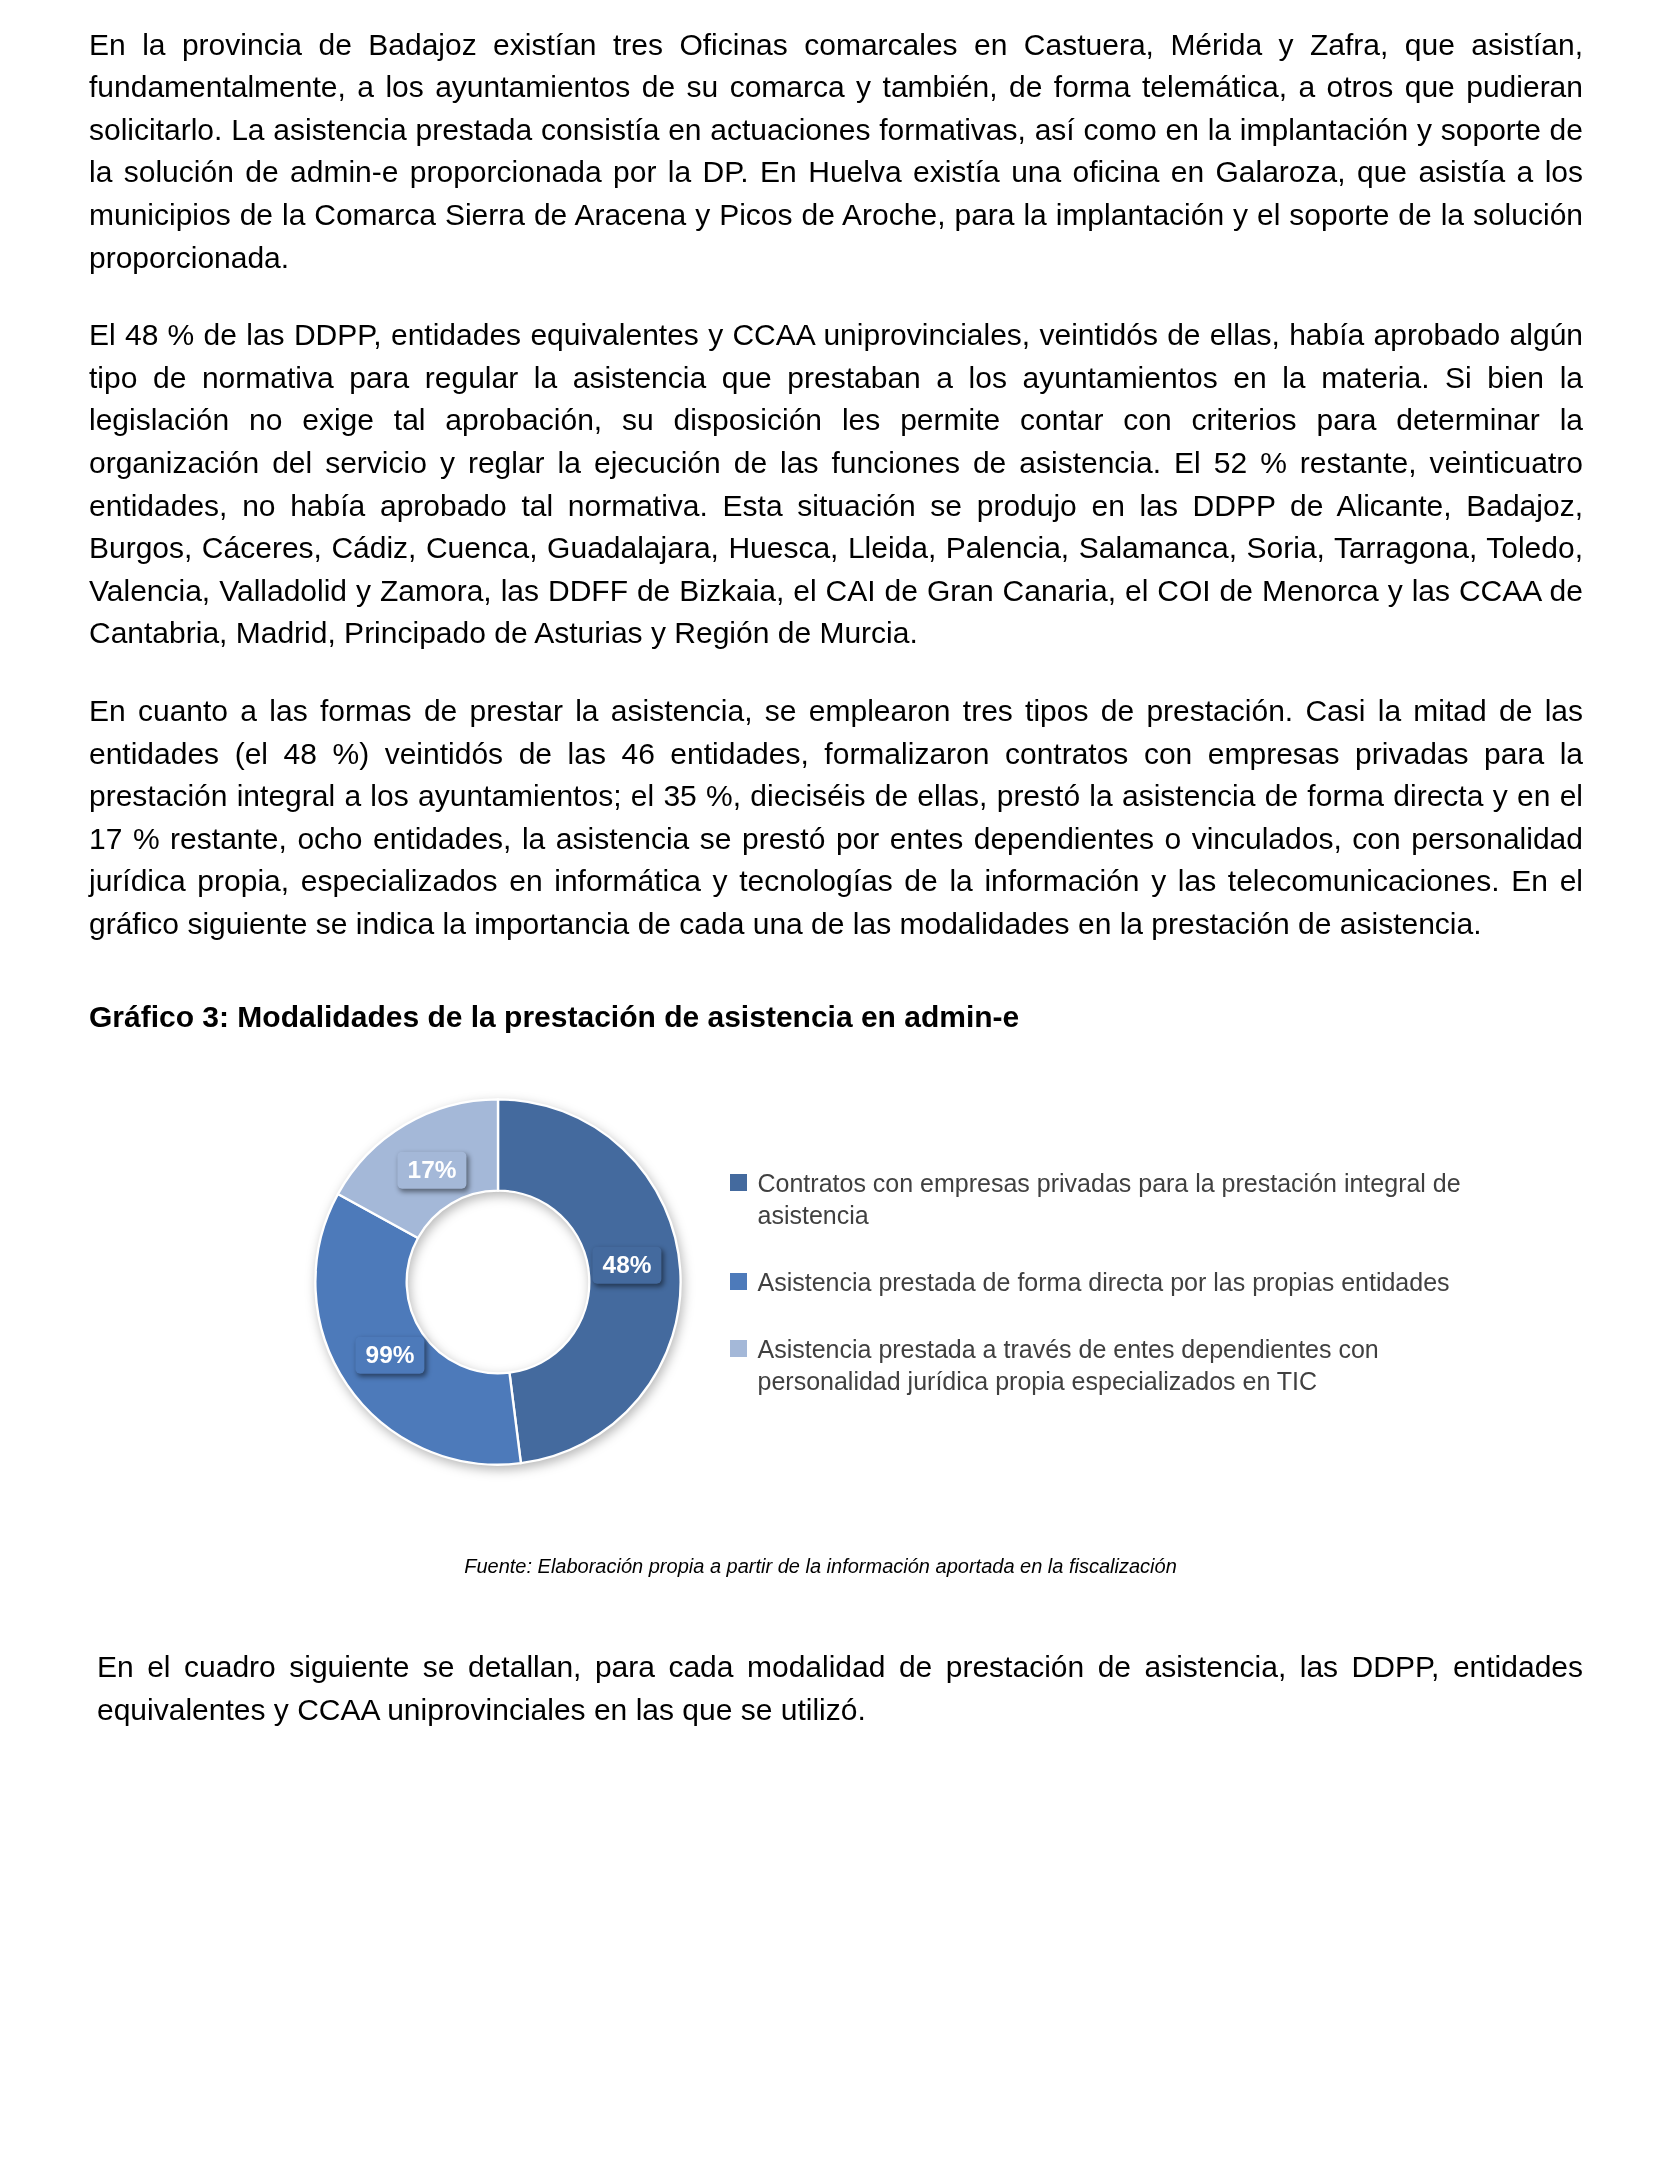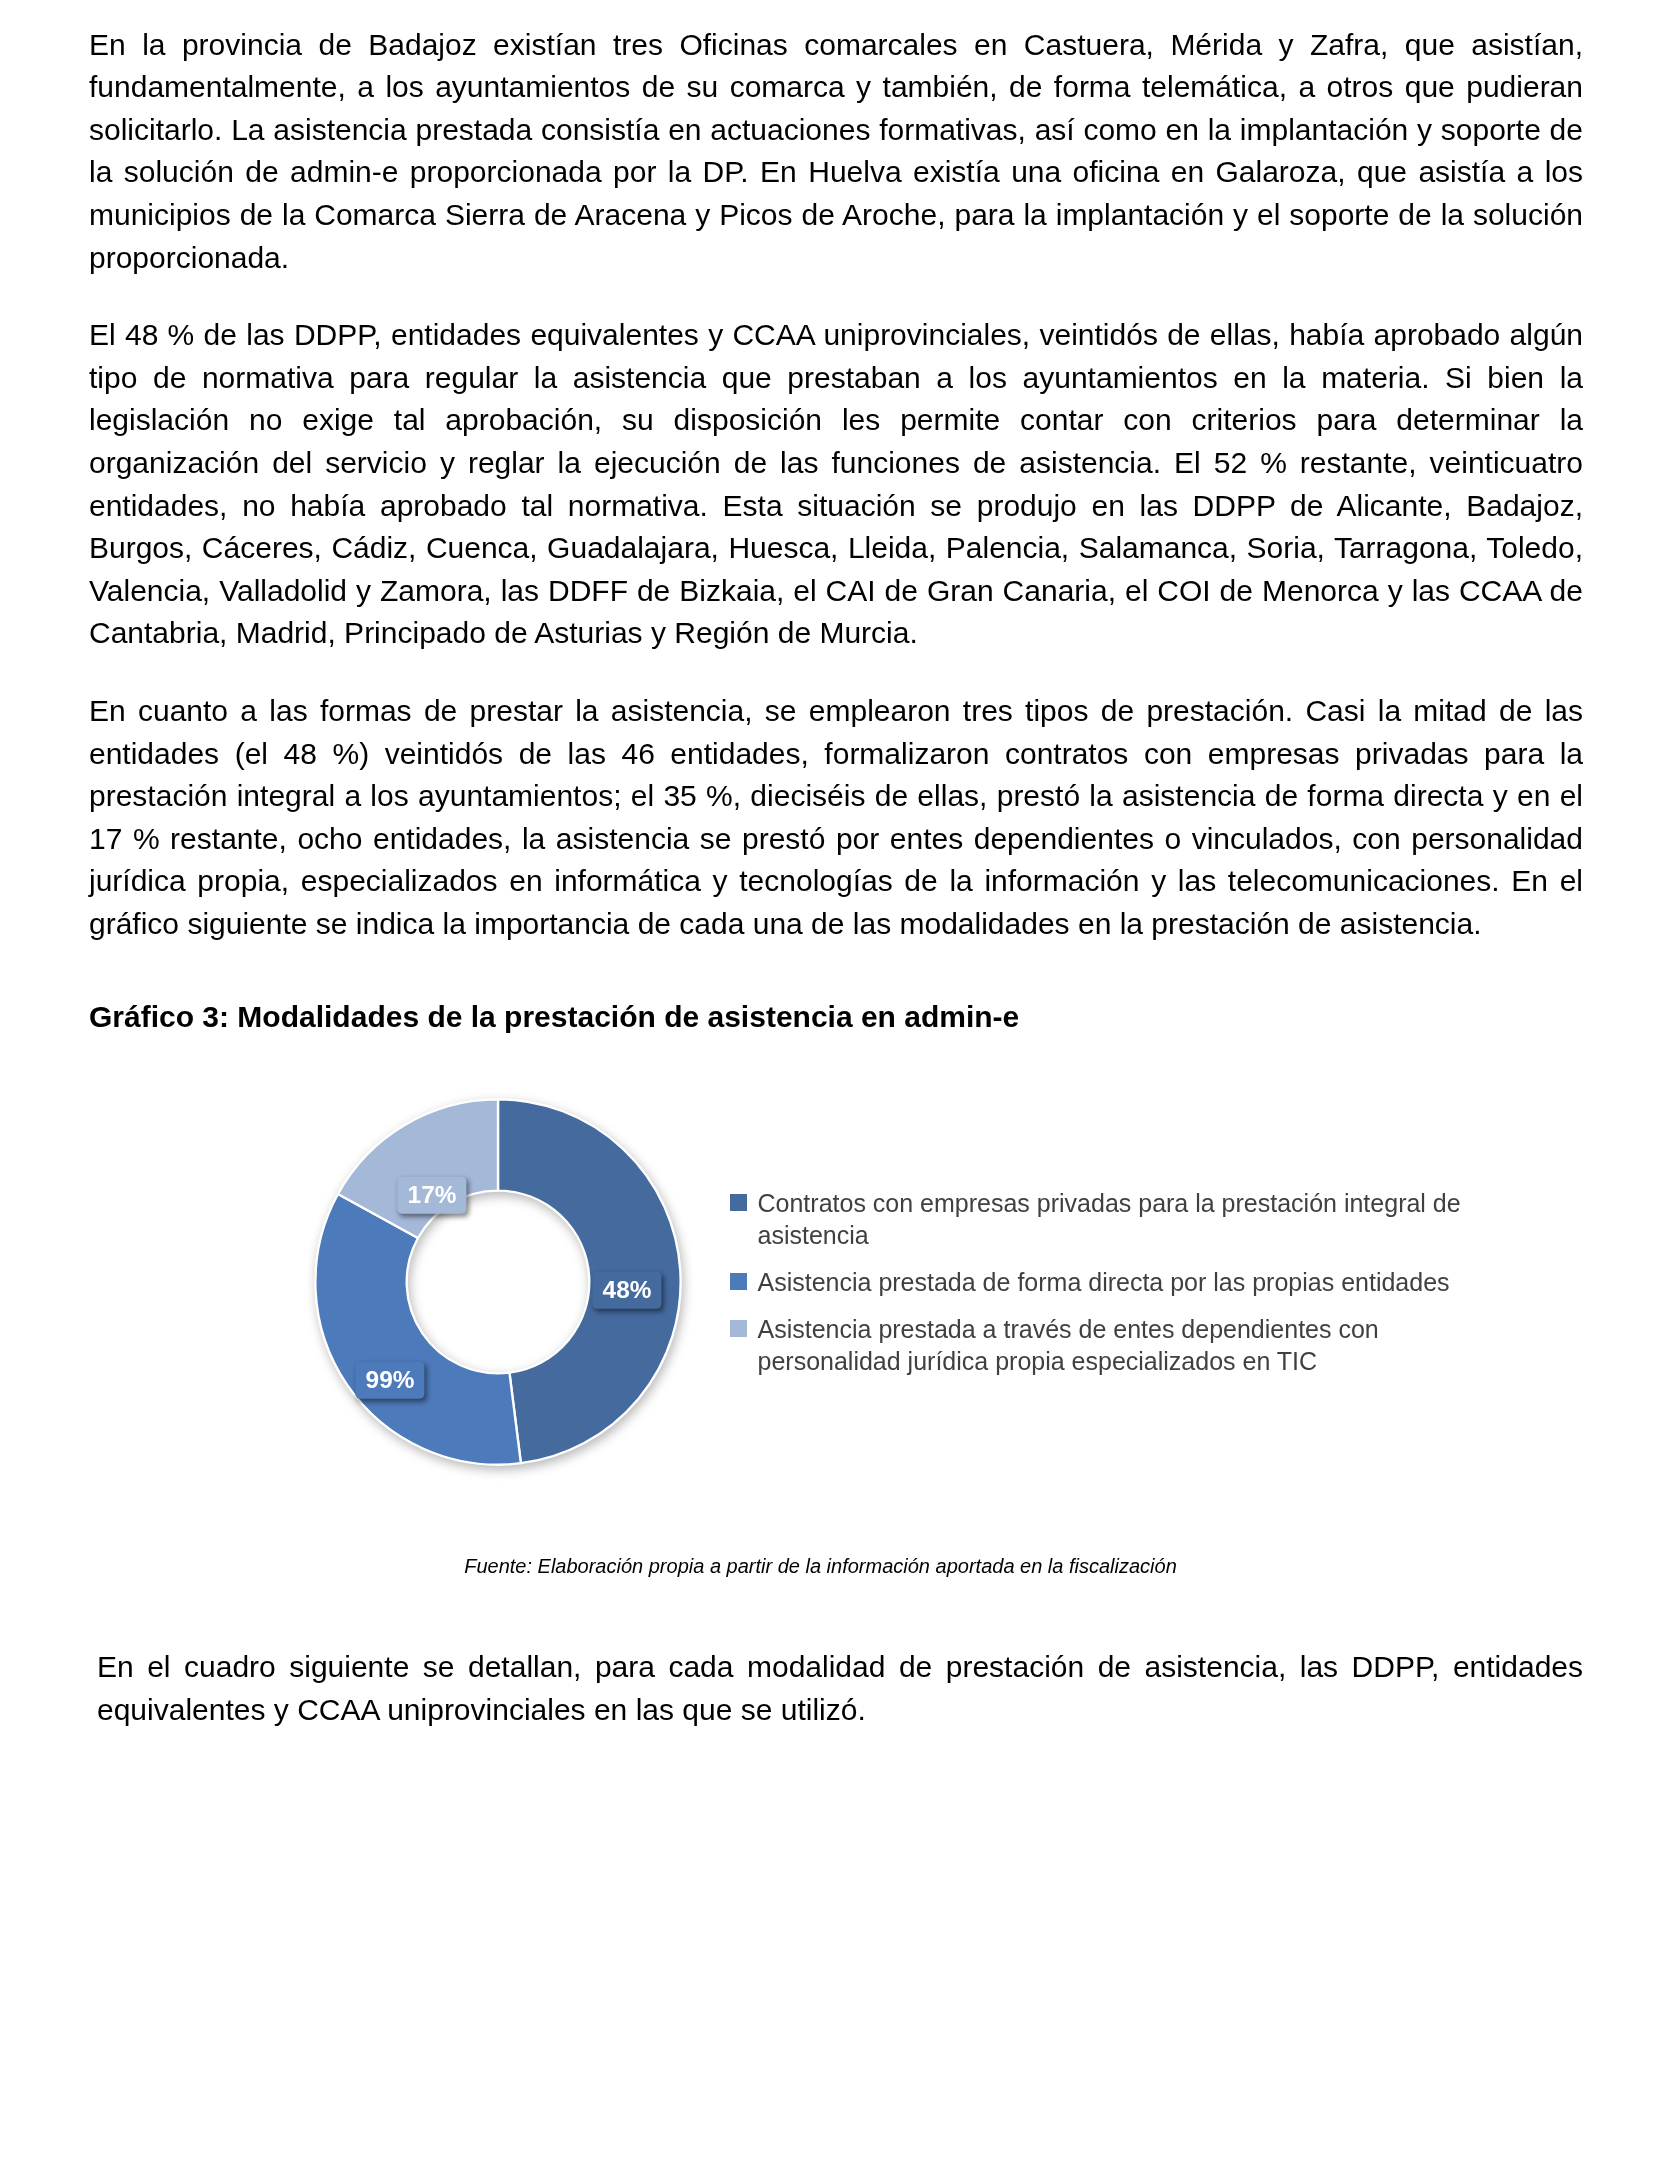--- a/index.html
+++ b/index.html
@@ -53,27 +53,26 @@
   .data-label {
     position: absolute;
     transform: translate(-50%, -50%);
     color: #ffffff;
     font-weight: bold;
     font-size: 24.4px;
     padding: 3.9px 10.2px 4.7px 10.2px;
     border-radius: 4.7px;
     box-shadow: 2.4px 3.1px 5.5px rgba(0,0,0,0.45);
     white-space: nowrap;
-    margin-top: 25px;
   }
   .legend {
     margin-left: 47px;
     display: flex;
     flex-direction: column;
-    gap: 15px;
+    gap: 35px;
     max-width: 794px;
   }
   .legend-item {
     display: flex;
     align-items: flex-start;
     font-size: 25px;
     color: #404040;
     line-height: 1.28;
   }
   .swatch {

